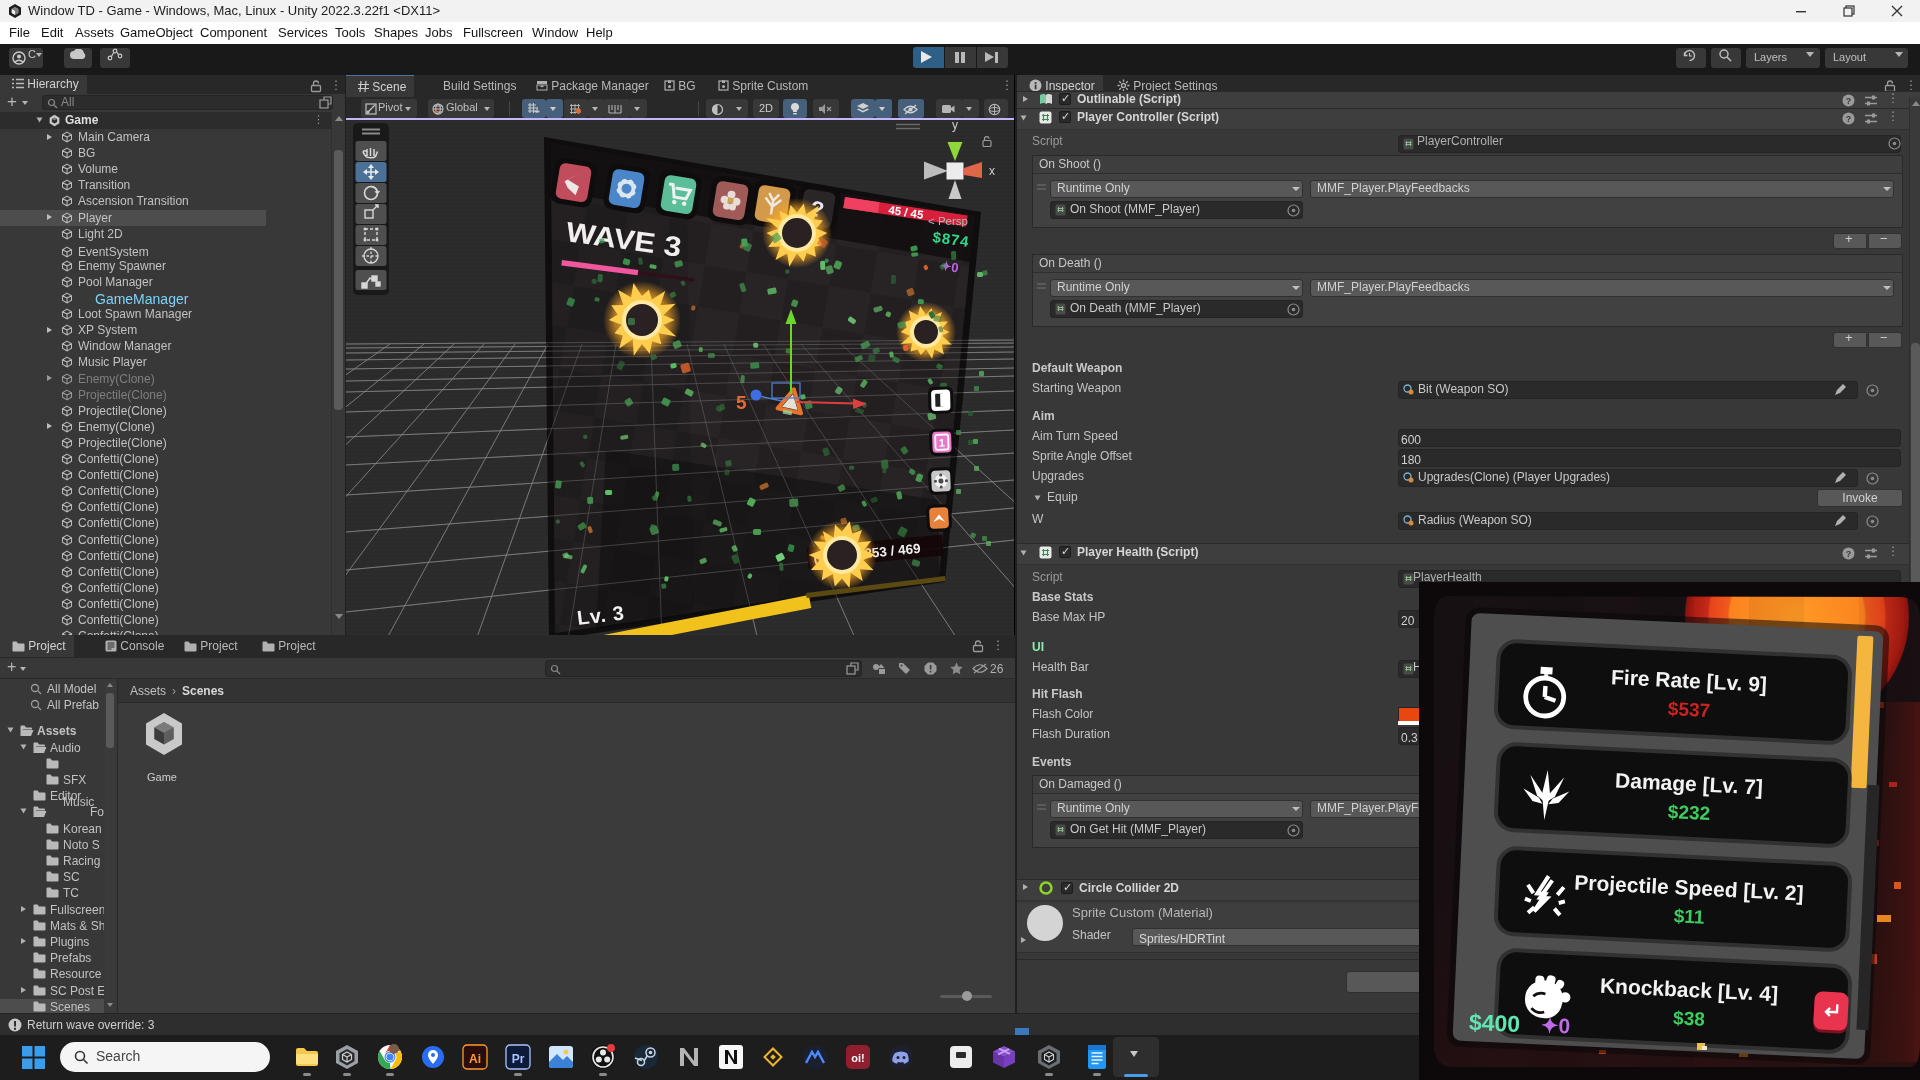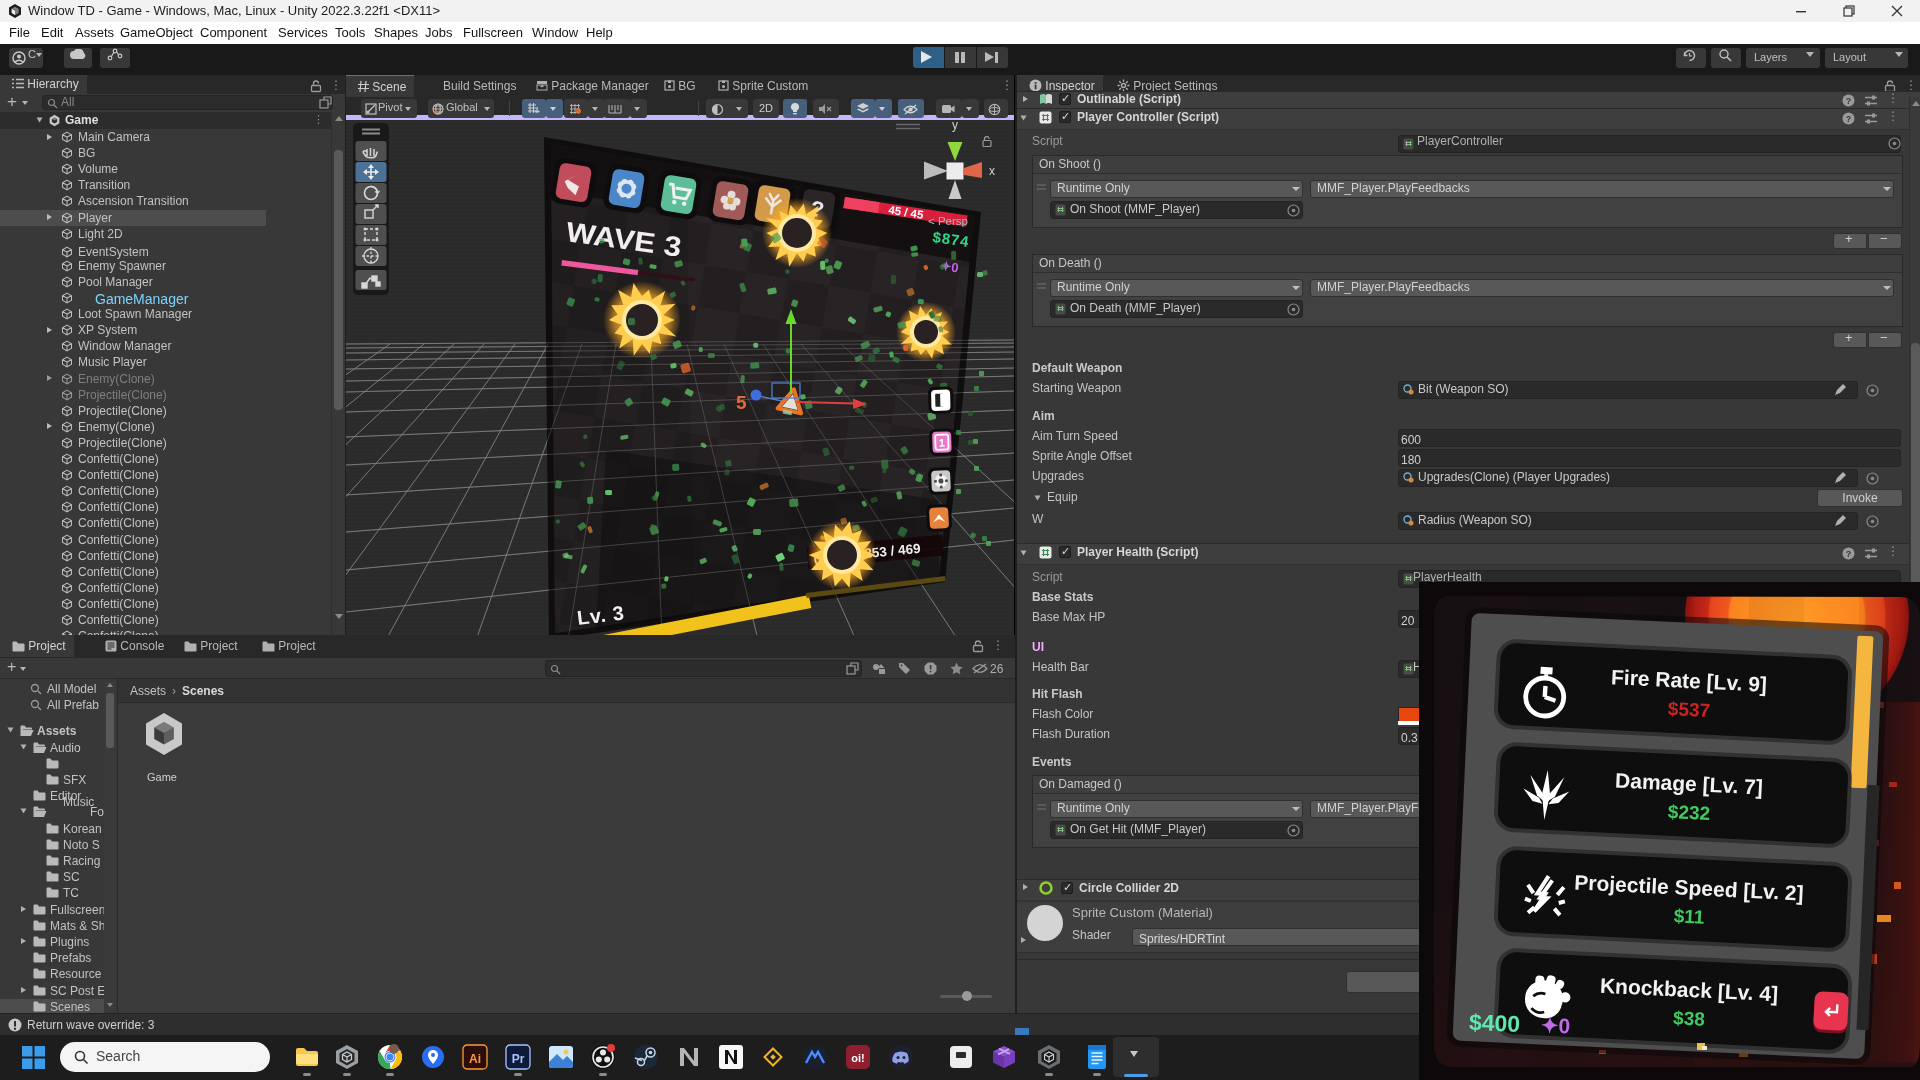--- a/index.html
+++ b/index.html
@@ -383,21 +383,21 @@
     <div class="tab" style="left:360px;">
       <svg style="vertical-align:-1px" width="11" height="11" viewBox="0 0 11 11">
           <rect x="1" y="1" width="9" height="9" fill="none" stroke="#b0b0b0" stroke-width="1.2"></rect>
           <circle cx="5.5" cy="6.5" r="1.5" fill="#b0b0b0"></circle>
           <rect x="4" y="0.5" width="3" height="2.5" fill="#b0b0b0"></rect>
         </svg>
       Sprite Custom</div>
     <div class="abs" style="left:655px;top:3px;color:#9a9a9a;font-size:12px;">⋮</div>
   </div>
 
-  <div class="abs" style="left:0;top:22px;width:668px;height:23px;background:#282828;border-bottom:5px solid #c4b5fd;">
+  <div class="abs" style="left:0;top:22px;width:668px;height:23px;background:#282828;border-bottom:2px solid #c4b5fd;">
     <div class="tbtn" style="left:15px;top:2px;width:56px;height:19px;padding:2px 0 0 17px;">Pivot</div>
     <div class="abs" style="left:59px;top:10px;border-left:3.5px solid transparent;border-right:3.5px solid transparent;border-top:4px solid #b5b5b5;"></div>
     <svg class="abs" style="left:19px;top:6px" width="12" height="12" viewBox="0 0 12 12">
         <rect x="1" y="1" width="10" height="10" fill="none" stroke="#c0c0c0" stroke-width="1.2"></rect>
         <path d="M2 10 L10 2" stroke="#c0c0c0" stroke-width="1.2"></path>
         <circle cx="3" cy="9" r="1.5" fill="#c0c0c0"></circle>
       </svg>
     <div class="tbtn" style="left:82px;top:2px;width:66px;height:19px;padding:2px 0 0 18px;">Global</div>
     <div class="abs" style="left:138px;top:10px;border-left:3.5px solid transparent;border-right:3.5px solid transparent;border-top:4px solid #b5b5b5;"></div>
     <svg class="abs" style="left:86px;top:6px" width="12" height="12" viewBox="0 0 12 12">
@@ -1281,21 +1281,21 @@
 <span class="abs" style="left:15px;top:495px;color:#9a9a9a;font-size:12px;">Script</span>
 <div class="abs" style="left:381px;top:495px;width:503px;height:18px;background:#2a2a2a;border:1px solid #242424;border-radius:3px;"></div>
 <svg class="abs" style="left:386px;top:498px" width="11" height="12" viewBox="0 0 11 12">
       <rect x="0.5" y="0.5" width="10" height="11" rx="1.5" fill="#4a4a4a"></rect>
       <path d="M3.5 3 v5 M7.5 3 v5 M2.5 4.5 h6 M2.5 6.5 h6" stroke="#8ac88a" stroke-width="0.9"></path>
     </svg>
 <span class="abs" style="left:396px;top:495px;color:#b0b0b0;font-size:12px;">PlayerHealth</span>
 <span class="abs" style="left:15px;top:515px;color:#c9c9c9;font-size:12px;font-weight:bold;">Base Stats</span>
 <span class="abs" style="left:15px;top:535px;color:#c4c4c4;font-size:12px;">Base Max HP</span>
 <div class="abs" style="left:381px;top:535px;width:503px;height:18px;background:#2a2a2a;border:1px solid #242424;border-radius:3px;"><span style="color:#d0d0d0;font-size:12px;padding-left:2px;">20</span></div>
-<span class="abs" style="left:15px;top:565px;color:#f0abfc;font-size:12px;font-weight:bold;">UI</span>
+<span class="abs" style="left:15px;top:565px;color:#86efac;font-size:12px;font-weight:bold;">UI</span>
 <span class="abs" style="left:15px;top:585px;color:#c4c4c4;font-size:12px;">Health Bar</span>
 <div class="abs" style="left:381px;top:585px;width:503px;height:18px;background:#2a2a2a;border:1px solid #242424;border-radius:3px;"></div>
 <svg class="abs" style="left:386px;top:588px" width="11" height="12" viewBox="0 0 11 12">
       <rect x="0.5" y="0.5" width="10" height="11" rx="1.5" fill="#4a4a4a"></rect>
       <path d="M3.5 3 v5 M7.5 3 v5 M2.5 4.5 h6 M2.5 6.5 h6" stroke="#8ac88a" stroke-width="0.9"></path>
     </svg>
 <span class="abs" style="left:396px;top:585px;color:#c8c8c8;font-size:12px;">H</span>
 <span class="abs" style="left:15px;top:612px;color:#c9c9c9;font-size:12px;font-weight:bold;">Hit Flash</span>
 <span class="abs" style="left:15px;top:632px;color:#c4c4c4;font-size:12px;">Flash Color</span>
 <div class="abs" style="left:381px;top:632px;width:503px;height:18px;background:#e8470f;border:1px solid #242424;"></div>

